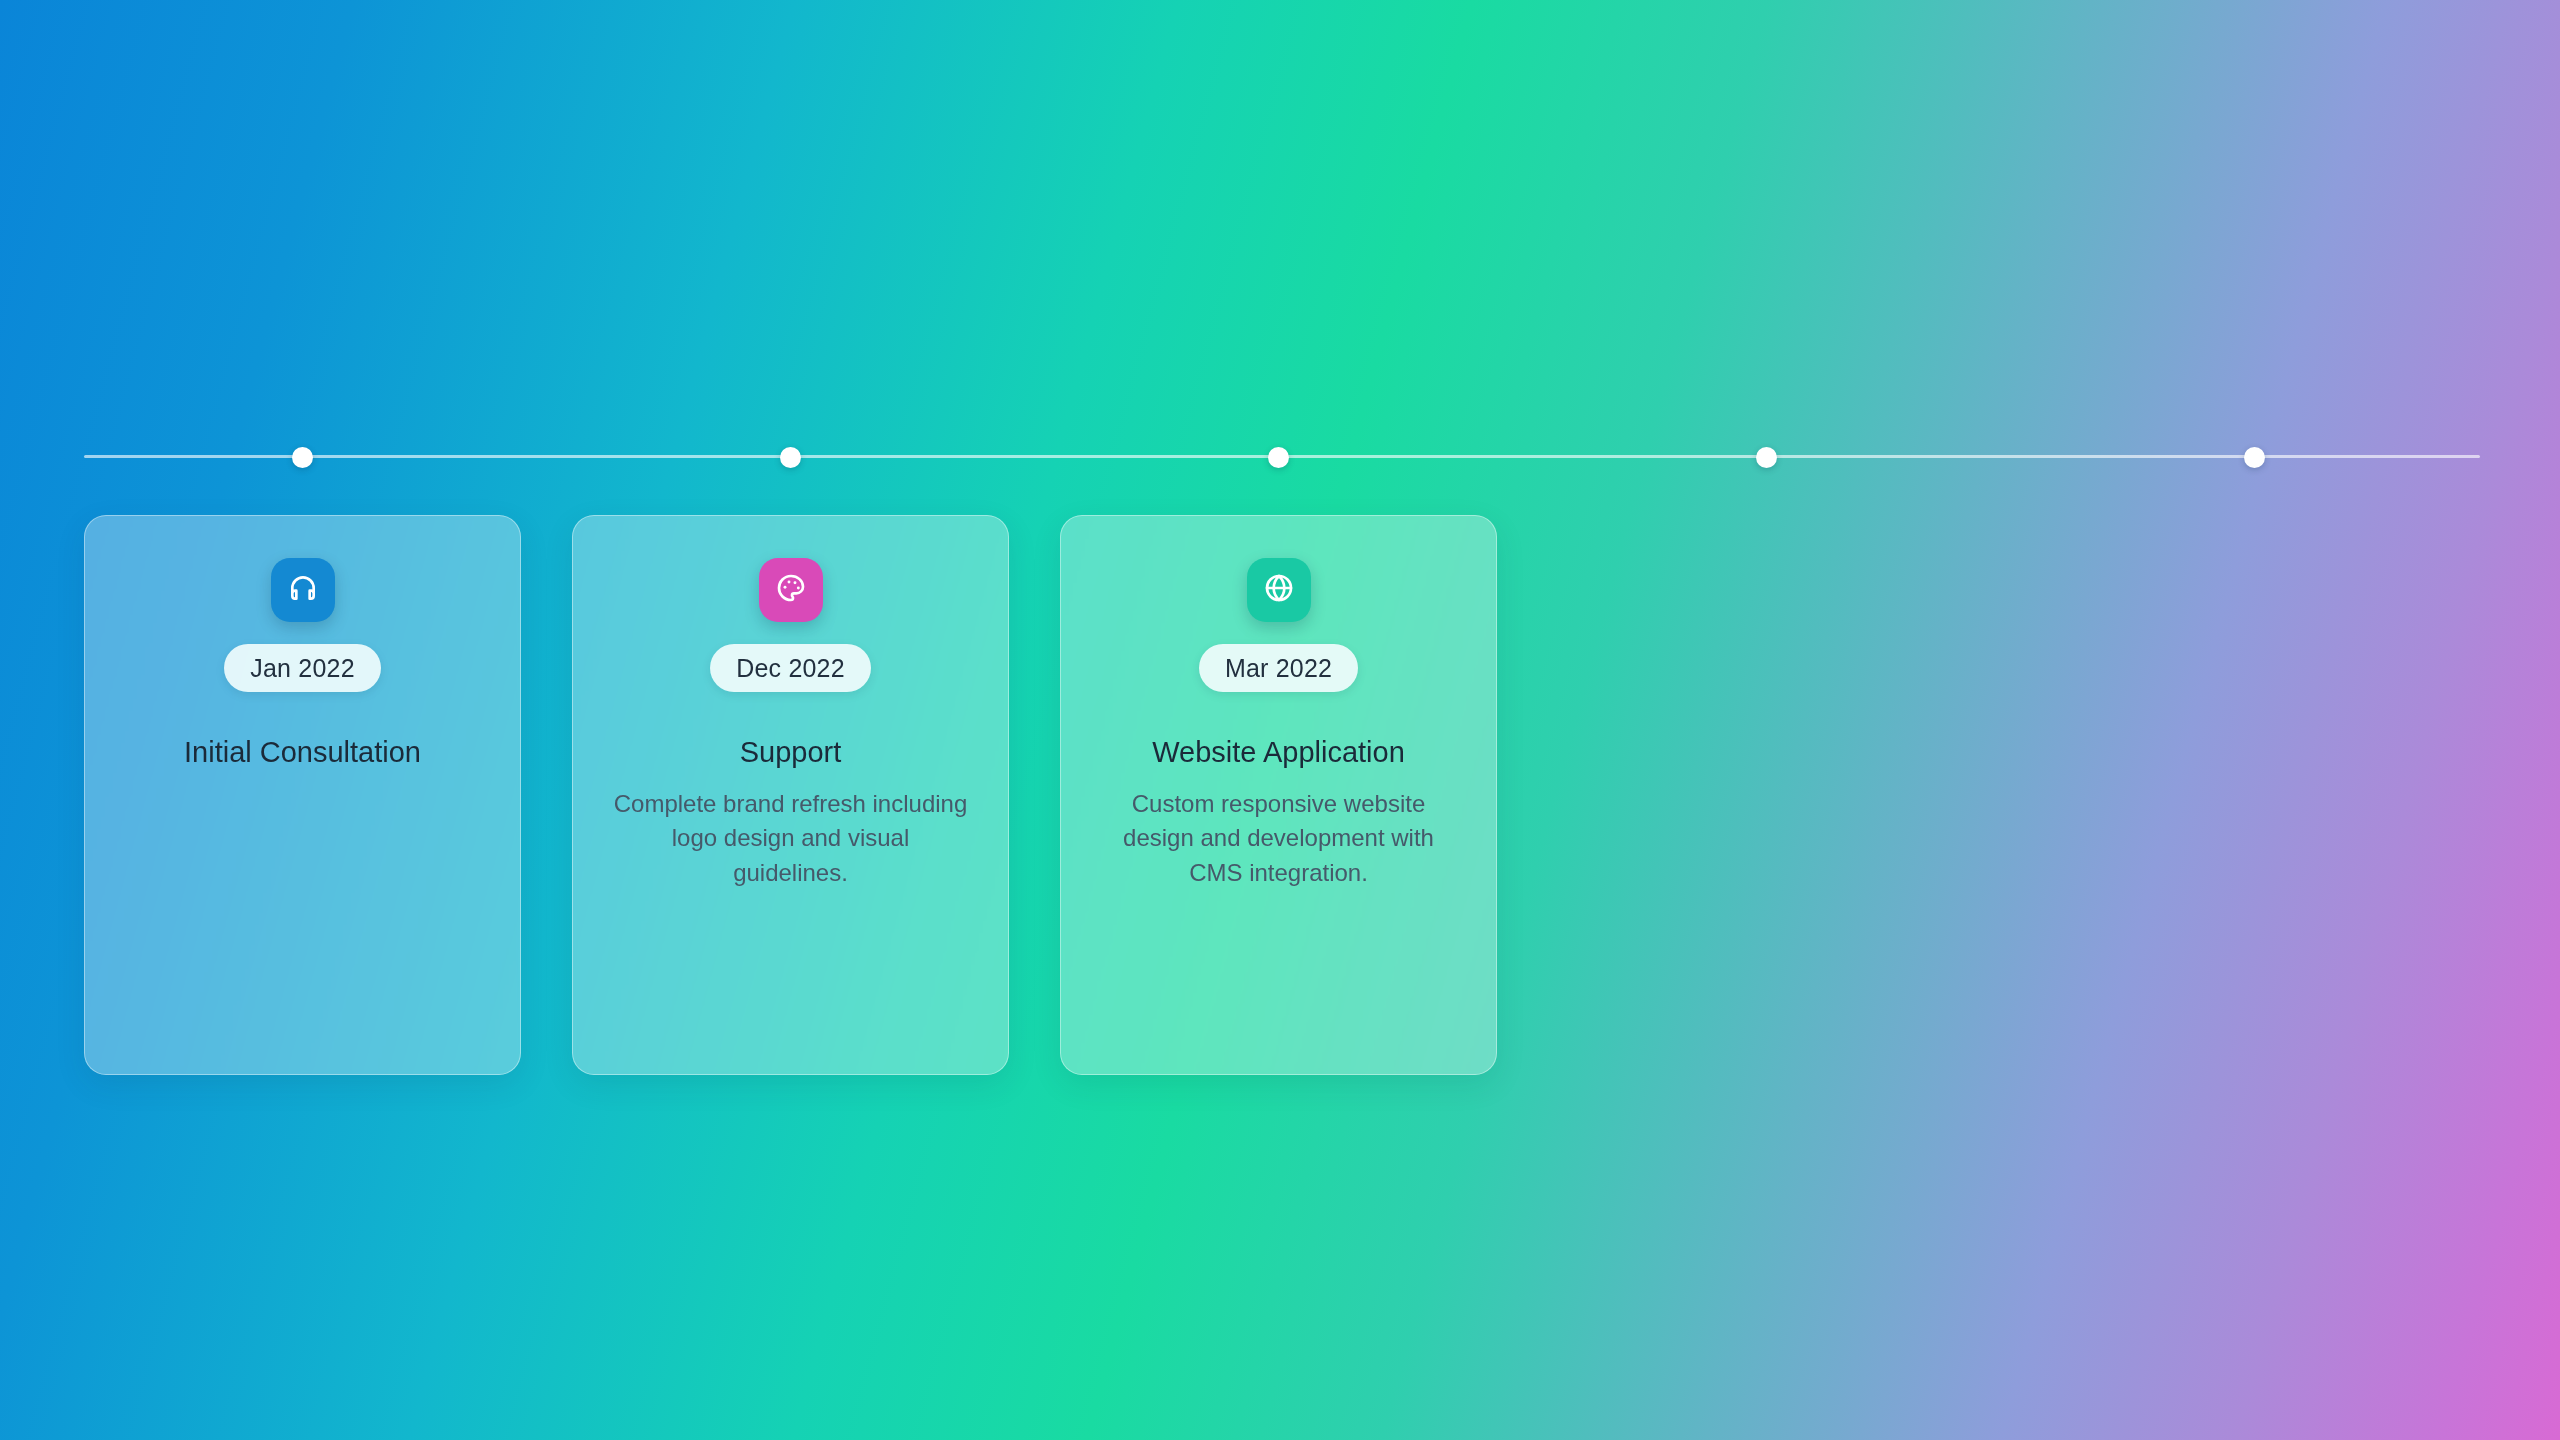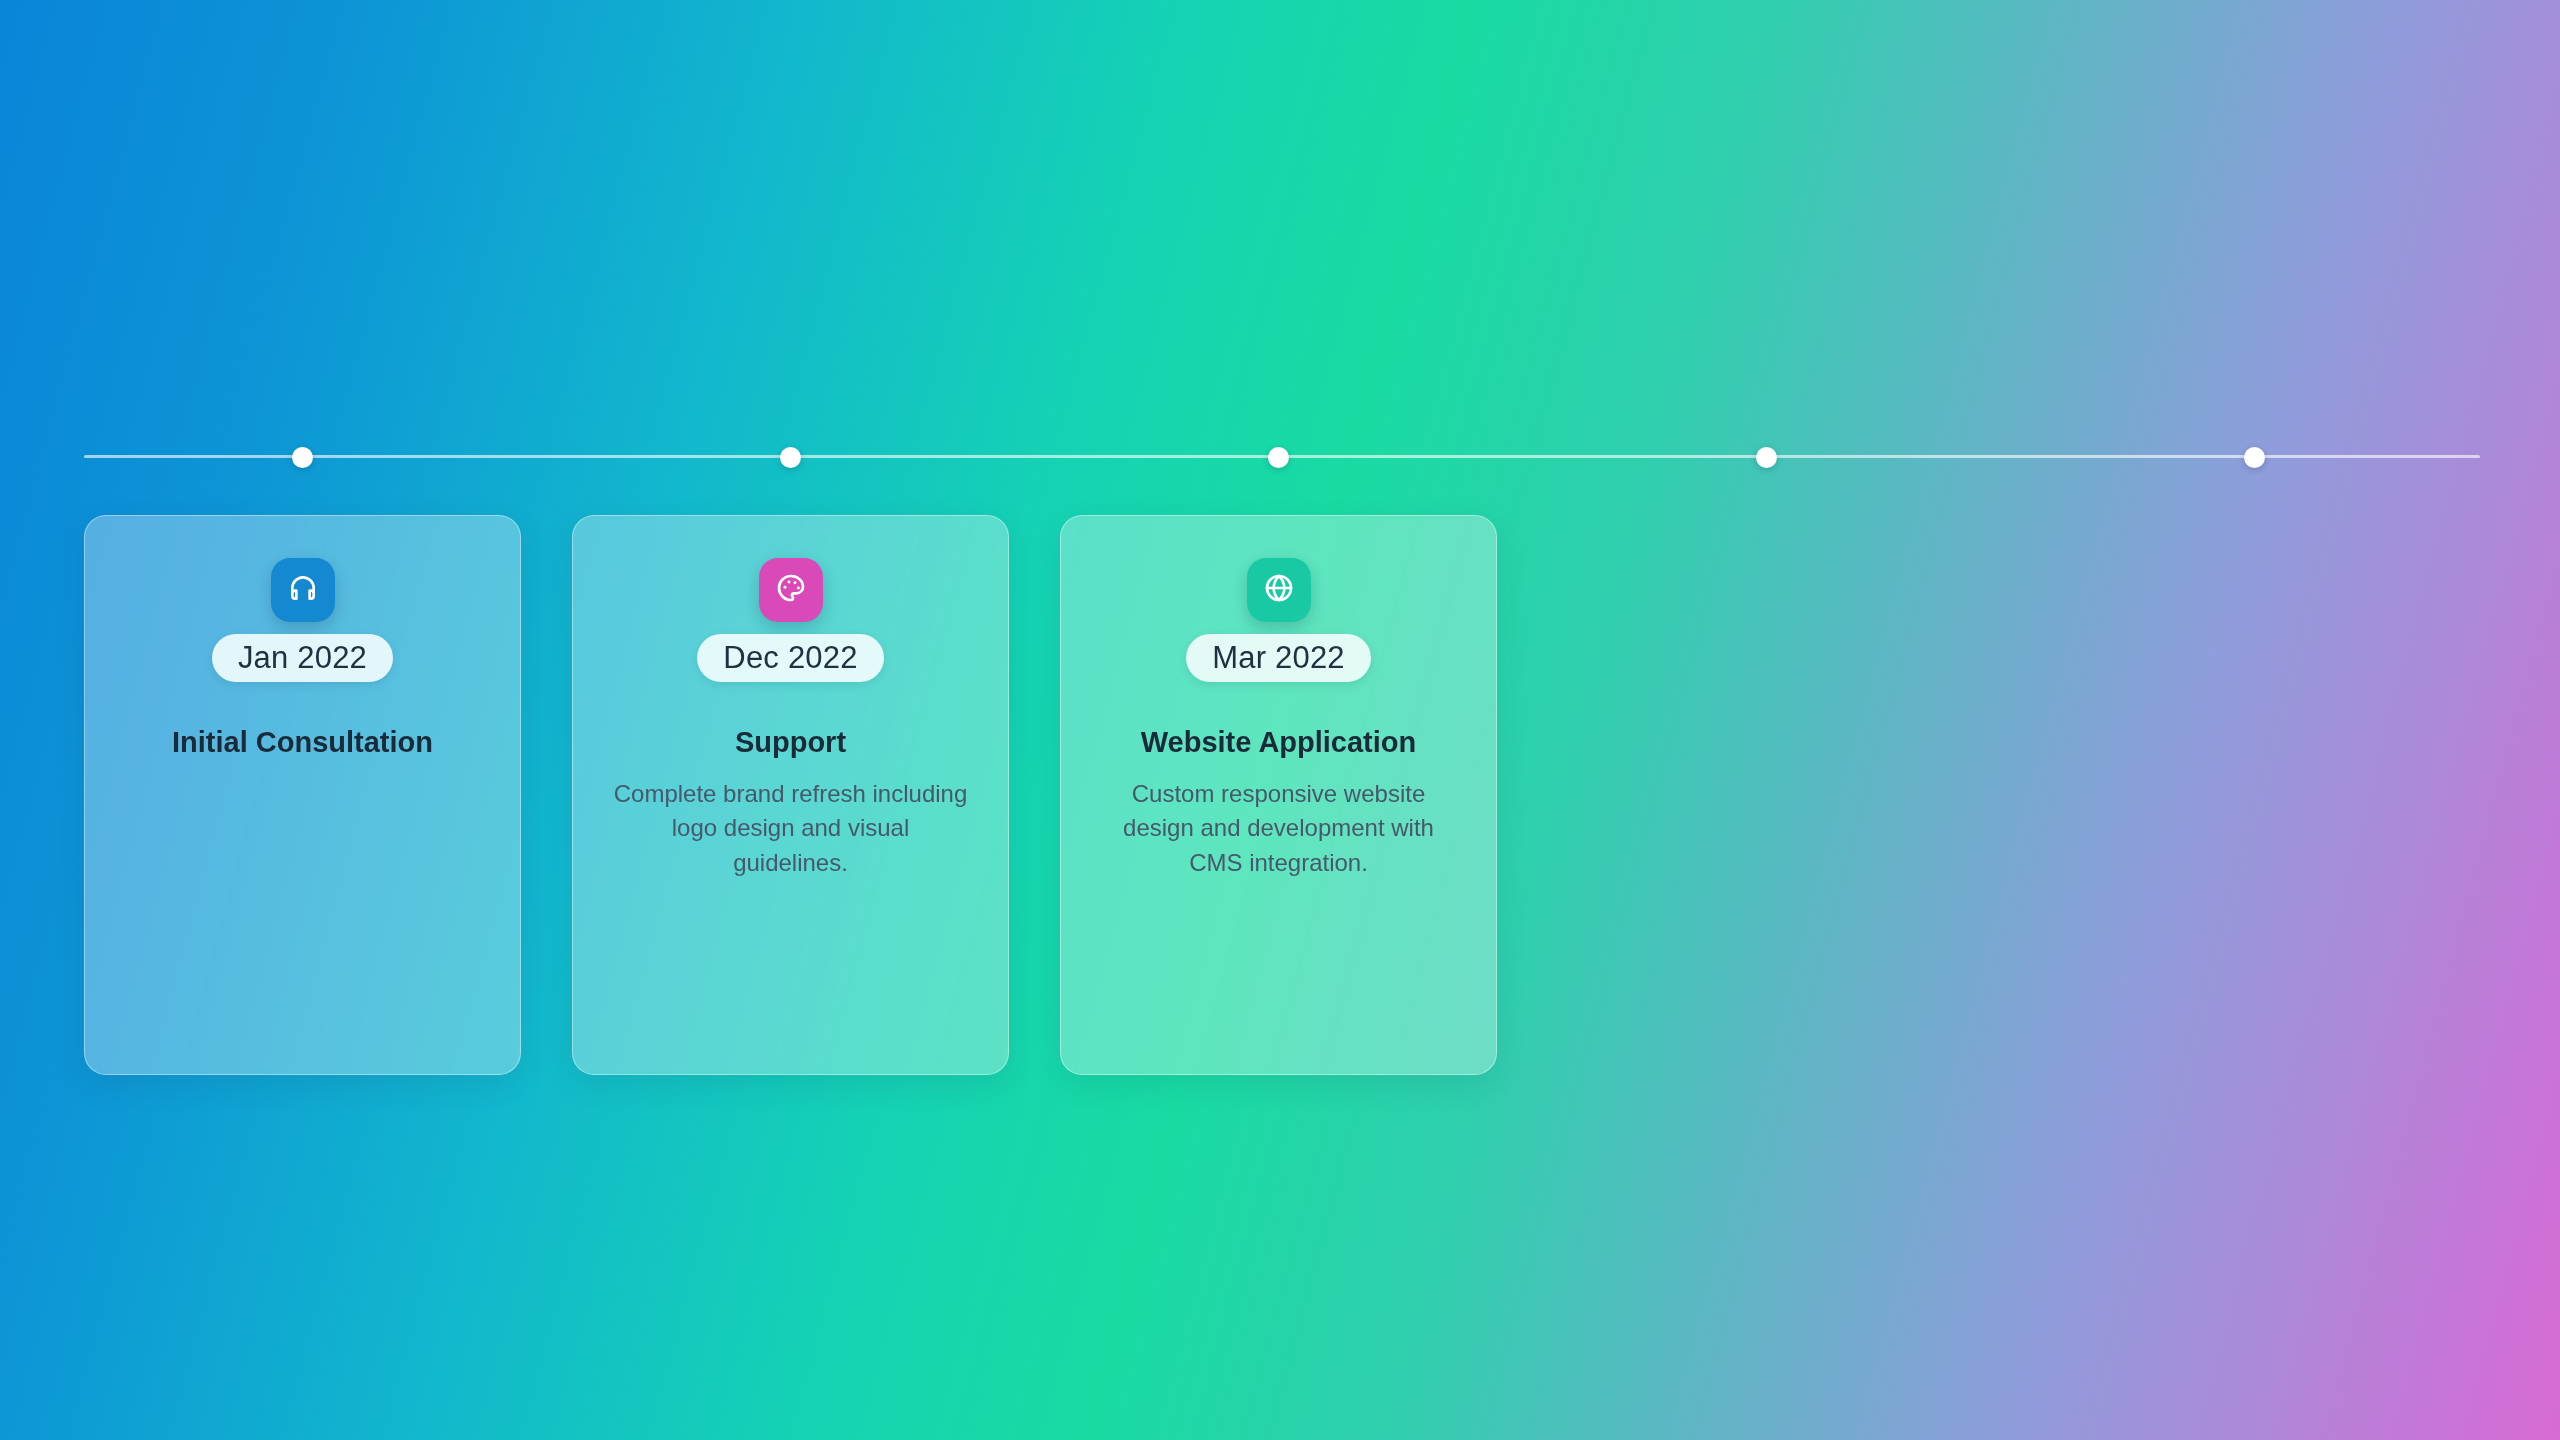--- a/index.html
+++ b/index.html
@@ -111,47 +111,46 @@
     width:32px; height:32px;
     stroke:#ffffff;
     stroke-width:2;
     fill:none;
     stroke-linecap:round;
     stroke-linejoin:round;
   }
 
   
   .date-badge {
-    margin-top:12px;
+    margin-top:22px;
     min-width:140px;
     height:48px;
     padding:0 26px;
     border-radius:24px;
     background:rgba(240,252,252,0.92);
     color:#22303f;
-    font-size:31px;
+    font-size:25px;
     letter-spacing:0.2px;
     display:flex;
     align-items:center;
     justify-content:center;
     box-shadow:0 3px 10px rgba(0,40,70,0.10);
     flex:none;
     white-space:nowrap;
   }
 
   
   .card-title {
     margin-top:44px;
     font-size:29px;
     color:#1b2a39;
     text-align:center;
     line-height:1.15;
     padding:0 16px;
     white-space:nowrap;
-    font-weight:bold;
   }
 
   .card-desc {
     margin-top:18px;
     font-size:24px;
     line-height:1.42;
     color:#46596a;
     text-align:center;
     padding:0 40px;
   }

